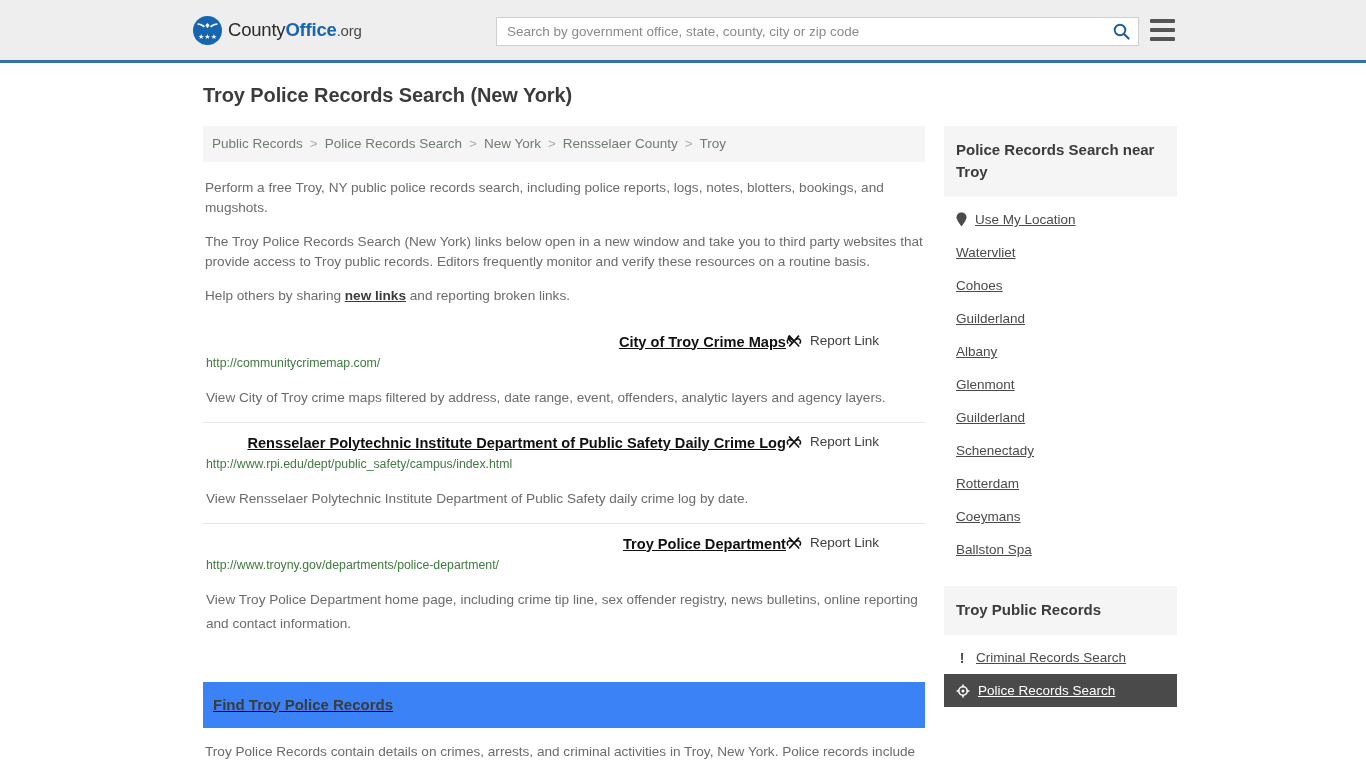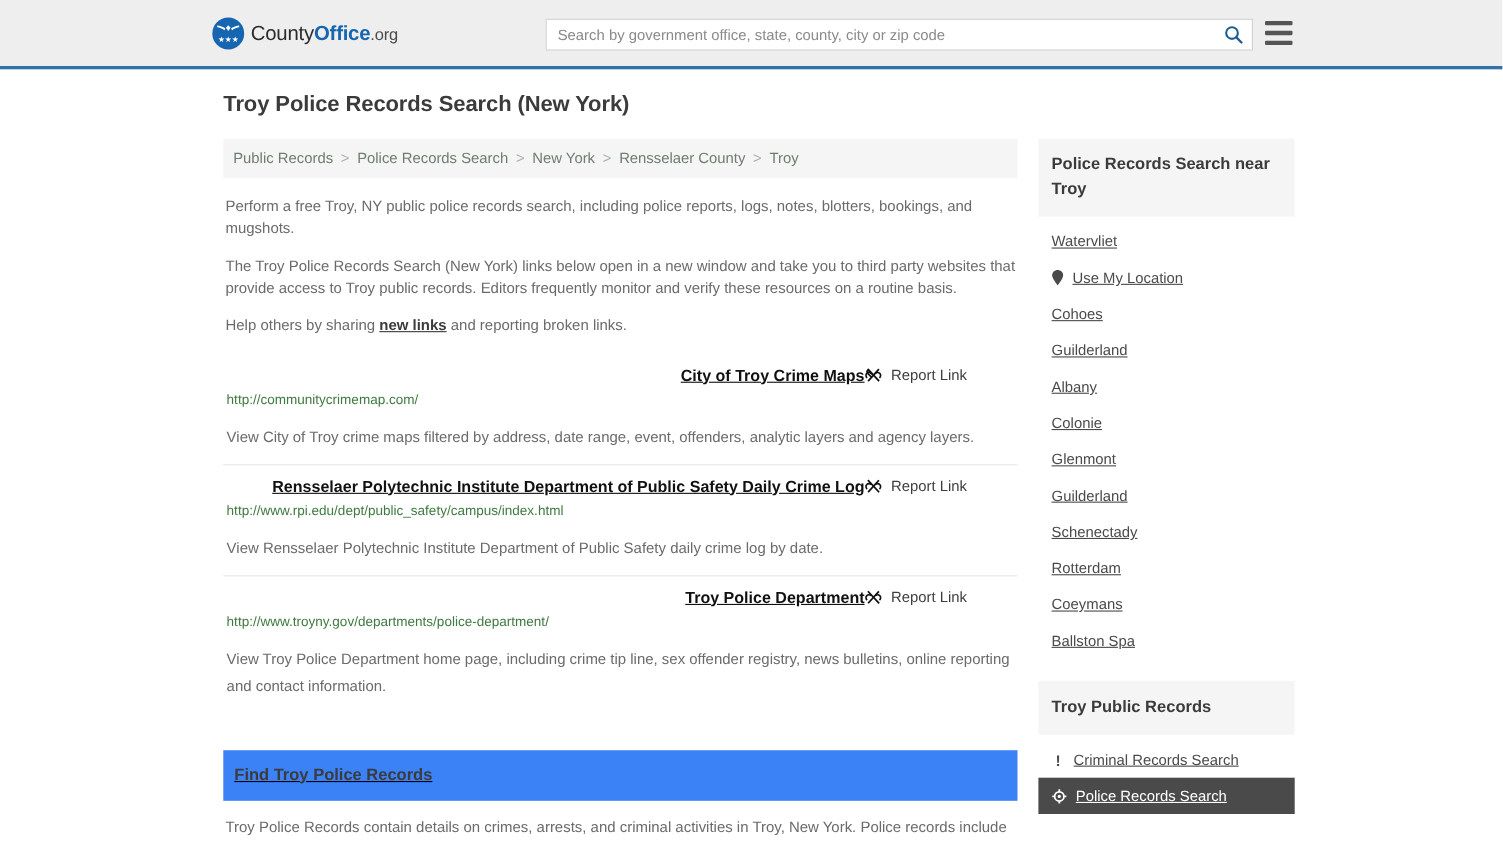--- a/index.html
+++ b/index.html
@@ -378,39 +378,36 @@
       <div class="section-body">Troy Police Records contain details on crimes, arrests, and criminal activities in Troy, New York. Police records include arrest logs, investigation reports, and criminal records for individuals arrested, detained, and investigated</div>
 
     </div>
 
     <div class="col-side">
 
       <div class="side-box-head">Police Records Search near Troy</div>
 
       <div class="side-list">
         <div class="side-link">
-            <span class="txt">Watervliet</span>
-          </div>
-        <div class="side-link">
           <svg class="pin-icon" width="11" height="15" viewBox="0 0 11 15">
             <path d="M5.5 0.5 C2.6 0.5 0.5 2.6 0.5 5.3 C0.5 8.6 5.5 14.4 5.5 14.4 C5.5 14.4 10.5 8.6 10.5 5.3 C10.5 2.6 8.4 0.5 5.5 0.5 Z" fill="#4a4a4a"></path>
           </svg>
           <span class="txt">Use My Location</span>
         </div>
         <div class="side-link">
+            <span class="txt">Watervliet</span>
+          </div>
+        <div class="side-link">
             <span class="txt">Cohoes</span>
           </div>
         <div class="side-link">
             <span class="txt">Guilderland</span>
           </div>
         <div class="side-link">
             <span class="txt">Albany</span>
-          </div>
-        <div class="side-link">
-            <span class="txt">Colonie</span>
           </div>
         <div class="side-link">
             <span class="txt">Glenmont</span>
           </div>
         <div class="side-link">
             <span class="txt">Guilderland</span>
           </div>
         <div class="side-link">
             <span class="txt">Schenectady</span>
           </div>

